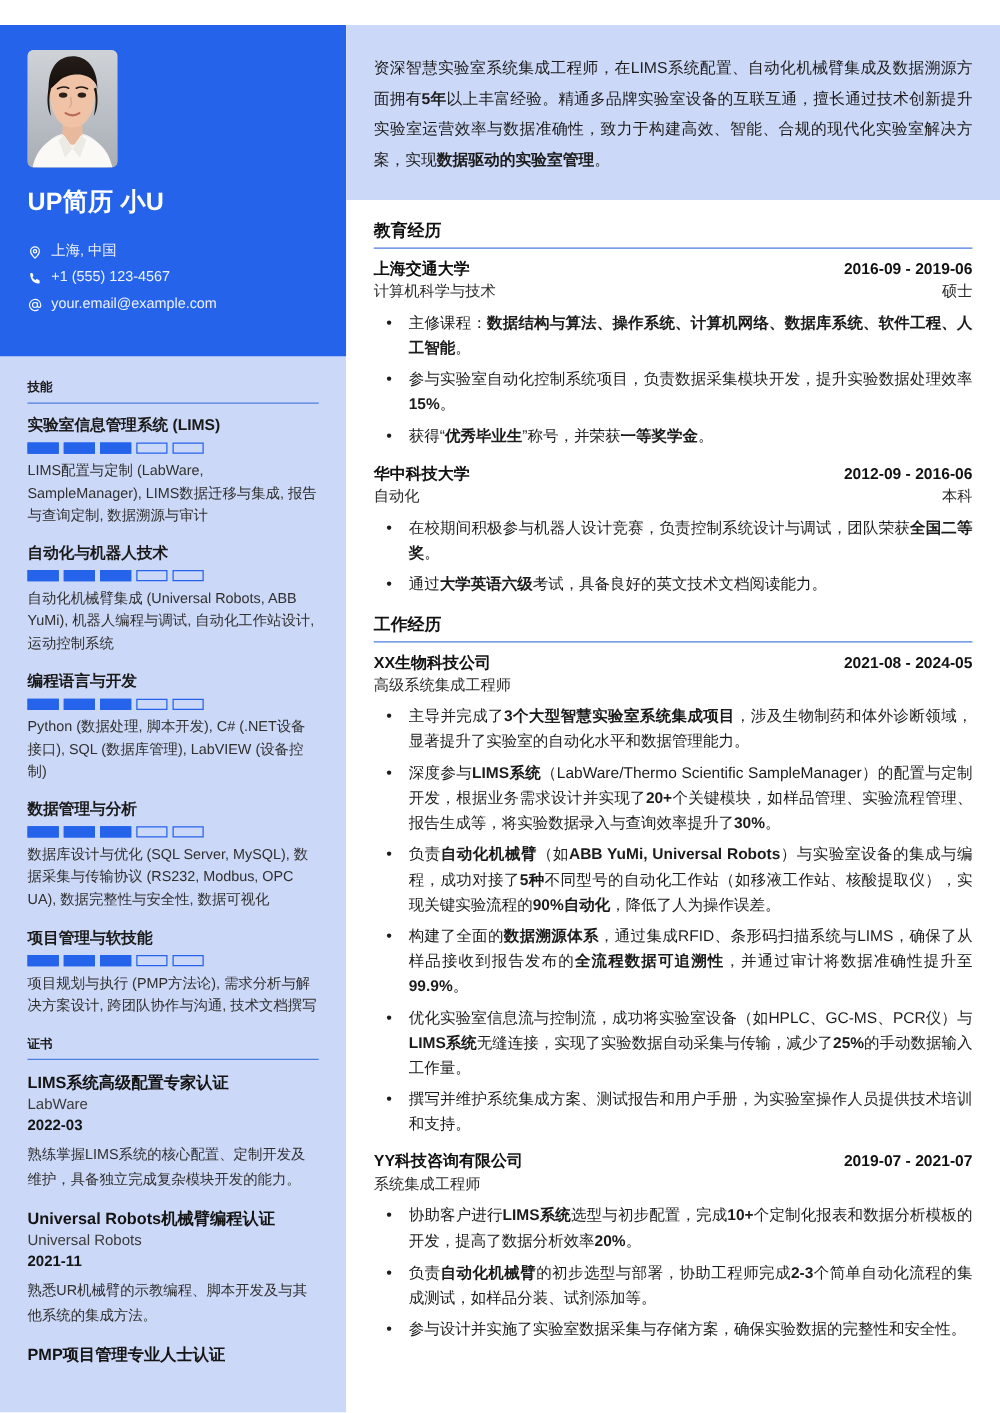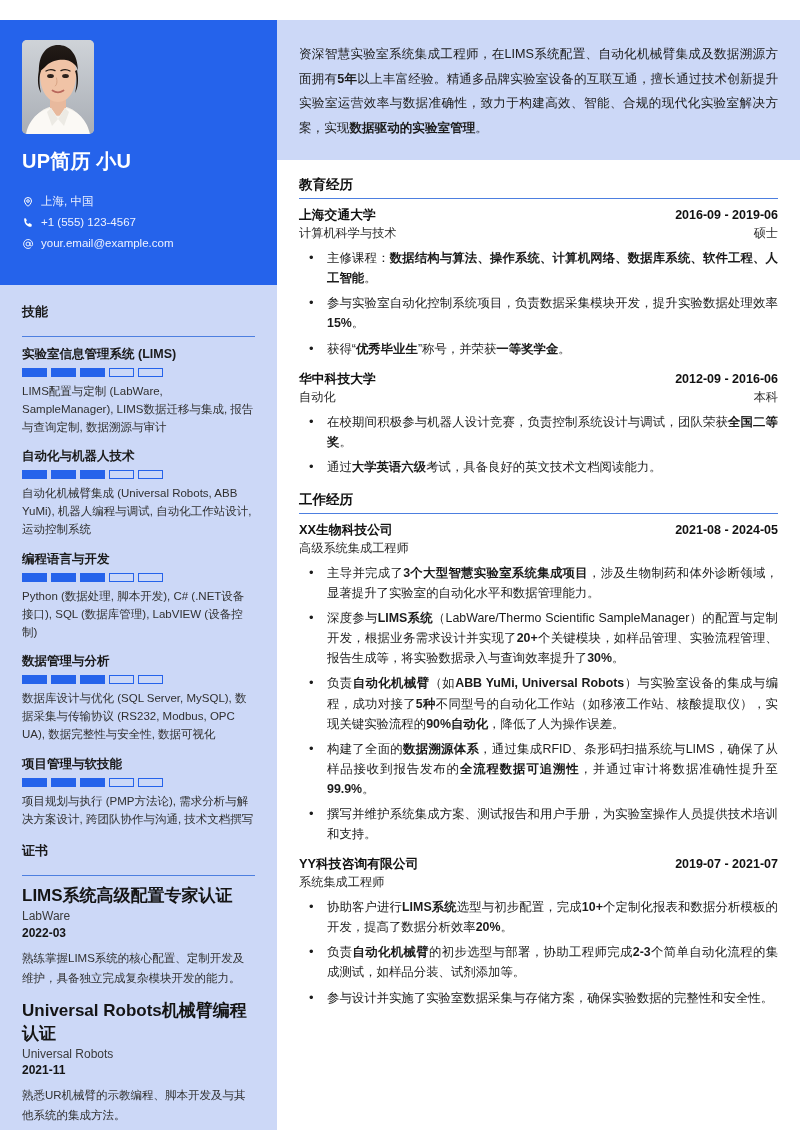--- a/index.html
+++ b/index.html
@@ -53,24 +53,24 @@
     margin-bottom: 9px;
   }
   .contact-row .ic {
     width: 12px; height: 12px;
     display:inline-flex; align-items:center; justify-content:center;
     color:#ffffff; flex: 0 0 12px;
   }
   .contact-row .ic svg { width: 12px; height: 12px; display:block; }
   .sidebar-body { padding: 14px 22px 0 22px; }
   .side-section-title {
-    font-size: 13px;
+    font-size: 10px;
     font-weight: 700;
     color: #1a1a1a;
-    padding-bottom: 15px;
+    padding-bottom: 5px;
     border-bottom: 1.6px solid #4d7fe0;
     margin-bottom: 9px;
     margin-top: 4px;
   }
   .skill { margin-bottom: 12px; }
   .skill-name {
     font-size: 12.5px;
     font-weight: 700;
     color: #1a1a1a;
     margin-bottom: 5px;
@@ -82,21 +82,21 @@
     background: transparent;
   }
   .bar.on { background: #2563eb; }
   .skill-desc {
     font-size: 11.5px;
     color: #303030;
     line-height: 1.55;
   }
   .cert { margin-bottom: 12px; }
   .cert-name {
-    font-size: 17px; font-weight: 700; color: #141414; line-height: 1.35;
+    font-size: 13px; font-weight: 700; color: #141414; line-height: 1.35;
   }
   .cert-org { font-size: 12px; color: #3a3a3a; line-height: 1.4; }
   .cert-date { font-size: 12px; font-weight: 700; color: #141414; line-height: 1.45; }
   .cert-desc {
     font-size: 11.5px; color: #303030; line-height: 1.75; margin-top: 5px;
   }
   
   .main {
     flex: 1;
     background: #ffffff;
@@ -352,20 +352,21 @@
           <span class="entry-date">2021-08 - 2024-05</span>
         </div>
         <div class="entry-sub">
           <span class="entry-major">高级系统集成工程师</span>
         </div>
         <ul class="bullets">
           <li>主导并完成了<b>3个大型智慧实验室系统集成项目</b>，涉及生物制药和体外诊断领域，显著提升了实验室的自动化水平和数据管理能力。</li>
           <li>深度参与<b>LIMS系统</b>（LabWare/Thermo Scientific SampleManager）的配置与定制开发，根据业务需求设计并实现了<b>20+</b>个关键模块，如样品管理、实验流程管理、报告生成等，将实验数据录入与查询效率提升了<b>30%</b>。</li>
           <li>负责<b>自动化机械臂</b>（如<b>ABB YuMi, Universal Robots</b>）与实验室设备的集成与编程，成功对接了<b>5种</b>不同型号的自动化工作站（如移液工作站、核酸提取仪），实现关键实验流程的<b>90%自动化</b>，降低了人为操作误差。</li>
           <li>构建了全面的<b>数据溯源体系</b>，通过集成RFID、条形码扫描系统与LIMS，确保了从样品接收到报告发布的<b>全流程数据可追溯性</b>，并通过审计将数据准确性提升至<b>99.9%</b>。</li>
+          <li>优化实验室信息流与控制流，成功将实验室设备（如HPLC、GC-MS、PCR仪）与<b>LIMS系统</b>无缝连接，实现了实验数据自动采集与传输，减少了<b>25%</b>的手动数据输入工作量。</li>
           <li>撰写并维护系统集成方案、测试报告和用户手册，为实验室操作人员提供技术培训和支持。</li>
         </ul>
       </div>
 
       <div class="entry">
         <div class="entry-top">
           <span class="entry-org">YY科技咨询有限公司</span>
           <span class="entry-date">2019-07 - 2021-07</span>
         </div>
         <div class="entry-sub">

